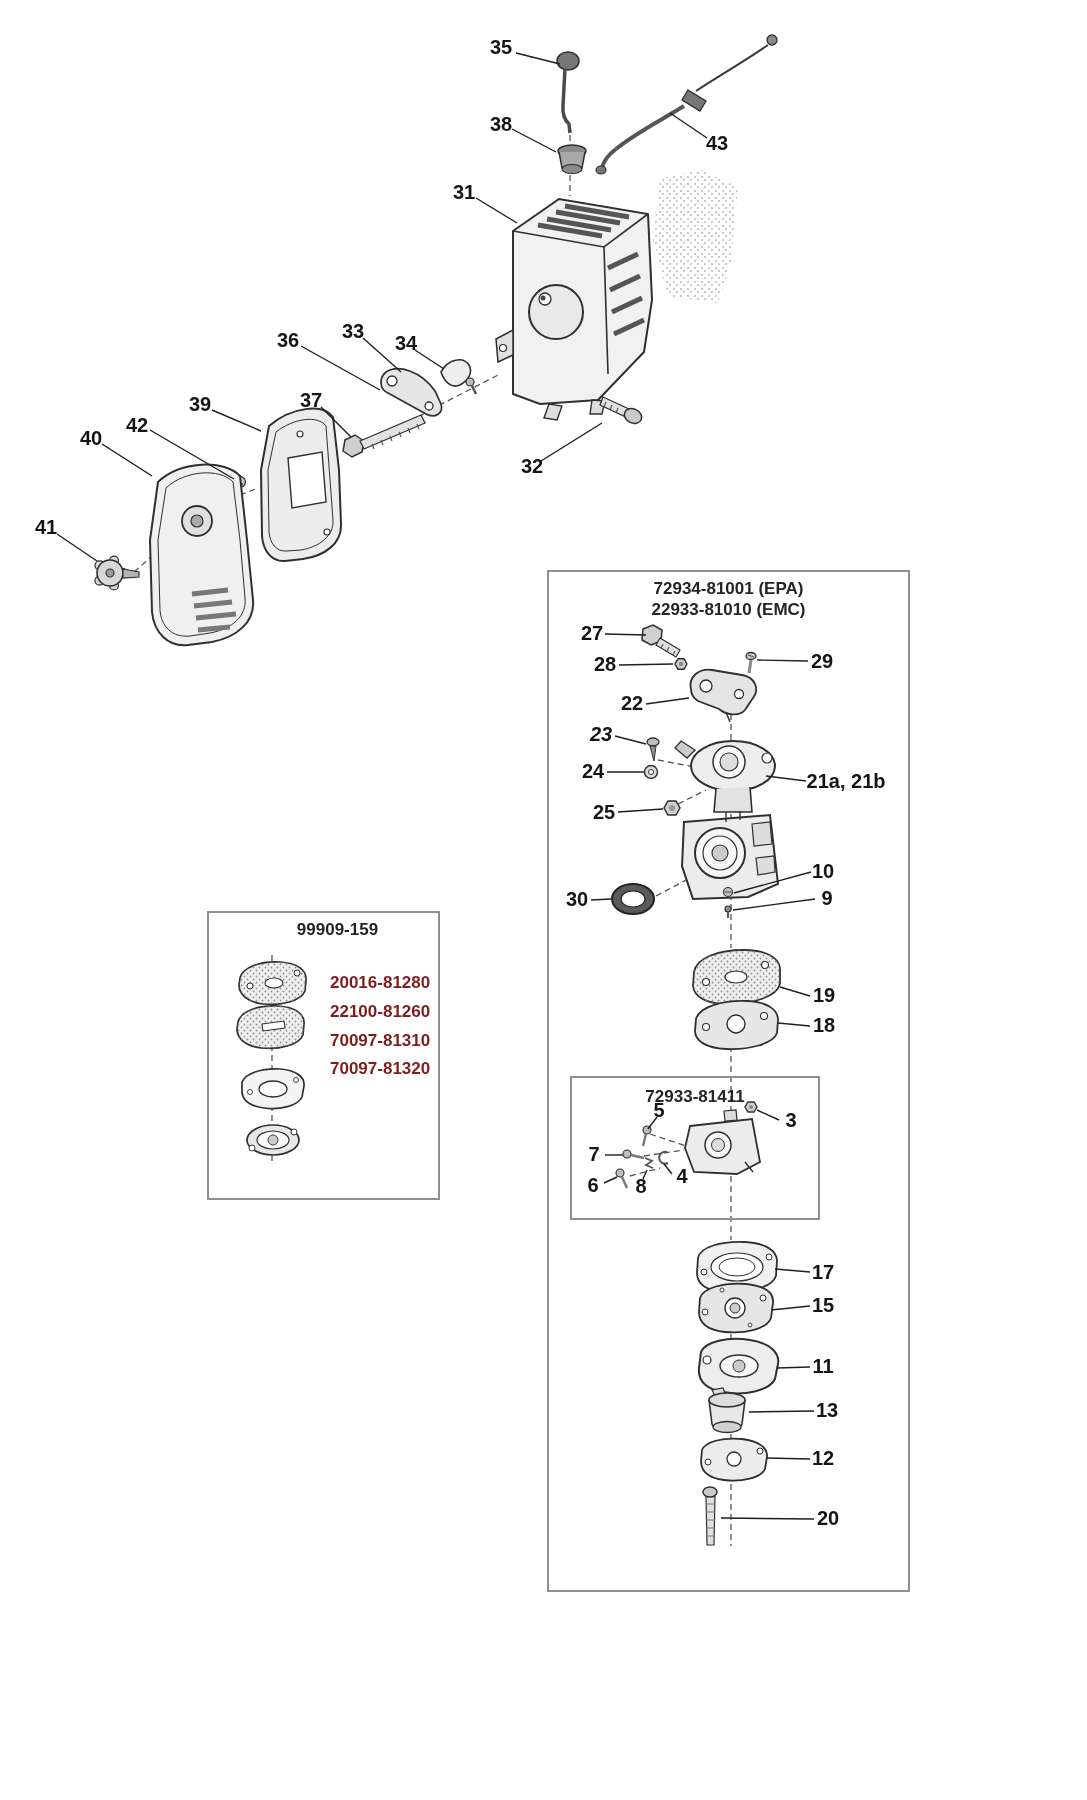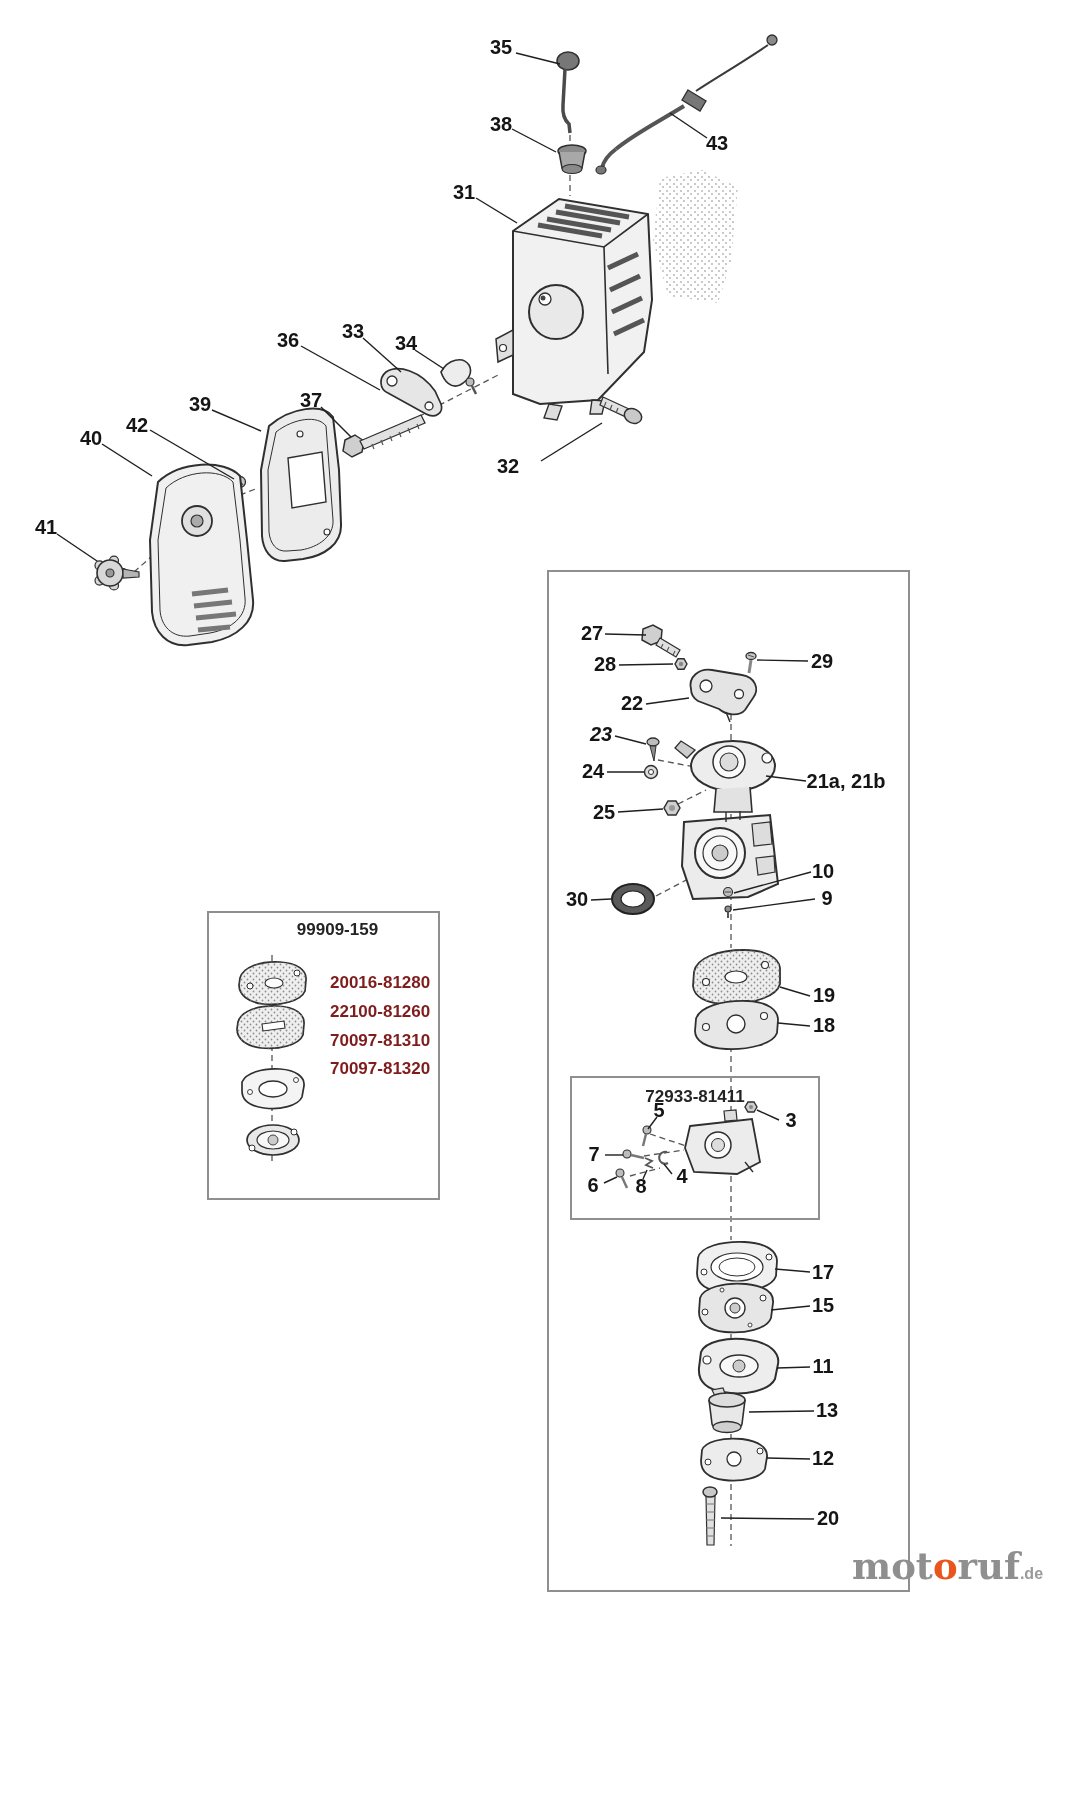--- a/index.html
+++ b/index.html
@@ -394,41 +394,45 @@
       <line x1="814" y1="1411" x2="749" y2="1412"></line>
       <line x1="810" y1="1459" x2="767" y2="1458"></line>
       <line x1="814" y1="1519" x2="721" y2="1518"></line>
     </g>
   </svg>
 
   <div class="frame" style="left:547px; top:570px; width:363px; height:1022px;"></div>
   <div class="frame" style="left:207px; top:911px; width:233px; height:289px;"></div>
   <div class="frame" style="left:570px; top:1076px; width:250px; height:144px;"></div>
 
+  <div class="box-title" style="left:557px; top:578px; width:343px;">
+    <div>72934-81001 (EPA)</div>
+    <div>22933-81010 (EMC)</div>
+  </div>
   <div class="box-title" style="left:207px; top:919px; width:261px;">99909-159</div>
   <div class="box-title" style="left:570px; top:1086px; width:250px;">72933-81411</div>
 
   <div class="part-number" style="left:330px; top:973px;">20016-81280</div>
   <div class="part-number" style="left:330px; top:1002px;">22100-81260</div>
   <div class="part-number" style="left:330px; top:1031px;">70097-81310</div>
   <div class="part-number" style="left:330px; top:1059px;">70097-81320</div>
 
   <div class="callout" style="left:501px; top:47px;">35</div>
   <div class="callout" style="left:501px; top:124px;">38</div>
   <div class="callout" style="left:464px; top:192px;">31</div>
   <div class="callout" style="left:717px; top:143px;">43</div>
   <div class="callout" style="left:288px; top:340px;">36</div>
   <div class="callout" style="left:353px; top:331px;">33</div>
   <div class="callout" style="left:406px; top:343px;">34</div>
   <div class="callout" style="left:200px; top:404px;">39</div>
   <div class="callout" style="left:311px; top:400px;">37</div>
   <div class="callout" style="left:137px; top:425px;">42</div>
   <div class="callout" style="left:91px;  top:438px;text-align:right;">40</div>
   <div class="callout" style="left:46px;  top:527px;">41</div>
-  <div class="callout" style="left:508px; top:466px;">32</div>
+  <div class="callout" style="left:532px; top:466px;">32</div>
   <div class="callout" style="left:592px; top:633px;">27</div>
   <div class="callout" style="left:605px; top:664px;">28</div>
   <div class="callout" style="left:822px; top:661px;">29</div>
   <div class="callout" style="left:632px; top:703px;">22</div>
   <div class="callout" style="left:601px; top:734px;font-style:italic;">23</div>
   <div class="callout" style="left:593px; top:771px;">24</div>
   <div class="callout" style="left:846px; top:781px;">21a, 21b</div>
   <div class="callout" style="left:604px; top:812px;">25</div>
   <div class="callout" style="left:577px; top:899px;">30</div>
   <div class="callout" style="left:823px; top:871px;">10</div>
@@ -441,17 +445,14 @@
   <div class="callout" style="left:593px; top:1185px;">6</div>
   <div class="callout" style="left:641px; top:1186px;">8</div>
   <div class="callout" style="left:682px; top:1176px;">4</div>
   <div class="callout" style="left:823px; top:1272px;">17</div>
   <div class="callout" style="left:823px; top:1305px;">15</div>
   <div class="callout" style="left:823px; top:1366px;">11</div>
   <div class="callout" style="left:827px; top:1410px;">13</div>
   <div class="callout" style="left:823px; top:1458px;">12</div>
   <div class="callout" style="left:828px; top:1518px;">20</div>
 
-  <div class="watermark">
-    <span>mot</span><span class="accent">o</span><span>ruf</span><span class="domain">.de</span>
-  </div>
 
 </div>
 
 </body></html>

